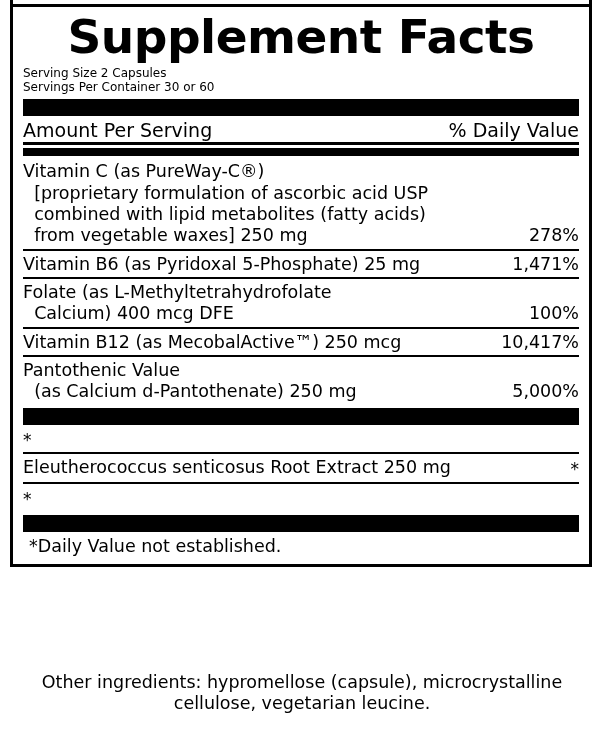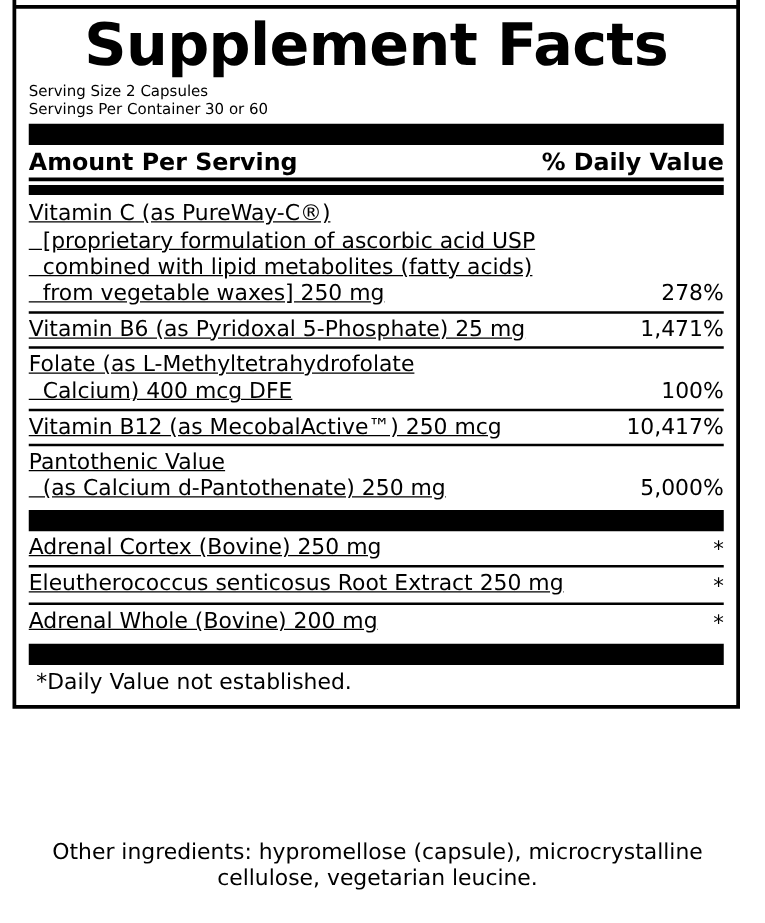--- a/index.html
+++ b/index.html
@@ -58,21 +58,21 @@
     height: 8px;
     background: #000;
     margin: 3px 10px 2px 10px;
   }
   .hdr-row {
     display: flex;
     justify-content: space-between;
     align-items: baseline;
     padding: 3px 10px 1px 10px;
     font-size: 19px;
-    font-weight: bold;
+    font-weight: normal;
   }
   .hdr-rule {
     height: 3px;
     background: #000;
     margin: 0 10px;
   }
   .nutrients {
     padding: 0 10px;
   }
   .nrow {
@@ -83,21 +83,20 @@
     padding: 3px 0 2px 0;
     font-size: 17.5px;
     line-height: 1.22;
   }
   .nrow.no-border {
     border-bottom: none;
   }
   .nrow .name {
     flex: 1 1 auto;
     padding-right: 8px;
-    text-decoration: underline;
   }
   .nrow .name .ln {
     display: block;
     white-space: pre;
   }
   .nrow .dv {
     flex: 0 0 auto;
     white-space: nowrap;
     align-self: flex-end;
   }
@@ -197,37 +196,31 @@
         <div class="dv">5,000%</div>
       </div>
 
     </div>
 
     <div class="rule-thick-tall"></div>
 
     <div class="nutrients">
 
       <div class="nrow">
-        <div class="name">
-          <span class="ln">Adrenal Cortex (Bovine) 250 mg</span>
-        </div>
         <div class="dv star">*</div>
       </div>
 
       <div class="nrow">
         <div class="name">
           <span class="ln">Eleutherococcus senticosus Root Extract 250 mg</span>
         </div>
         <div class="dv star">*</div>
       </div>
 
       <div class="nrow no-border">
-        <div class="name">
-          <span class="ln">Adrenal Whole (Bovine) 200 mg</span>
-        </div>
         <div class="dv star">*</div>
       </div>
 
     </div>
 
     <div class="rule-thick-tall"></div>
 
     <div class="footnote">*Daily Value not established.</div>
 
   </div>

